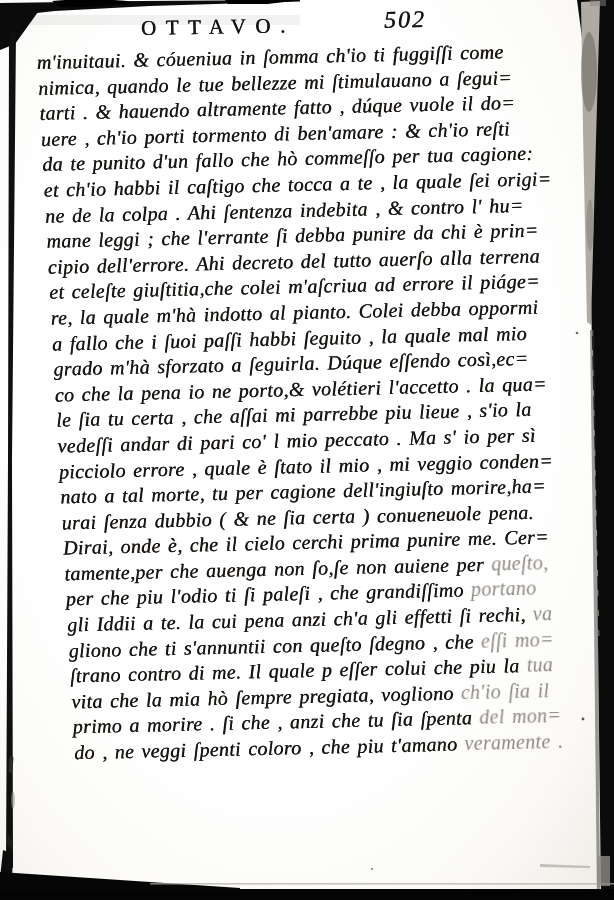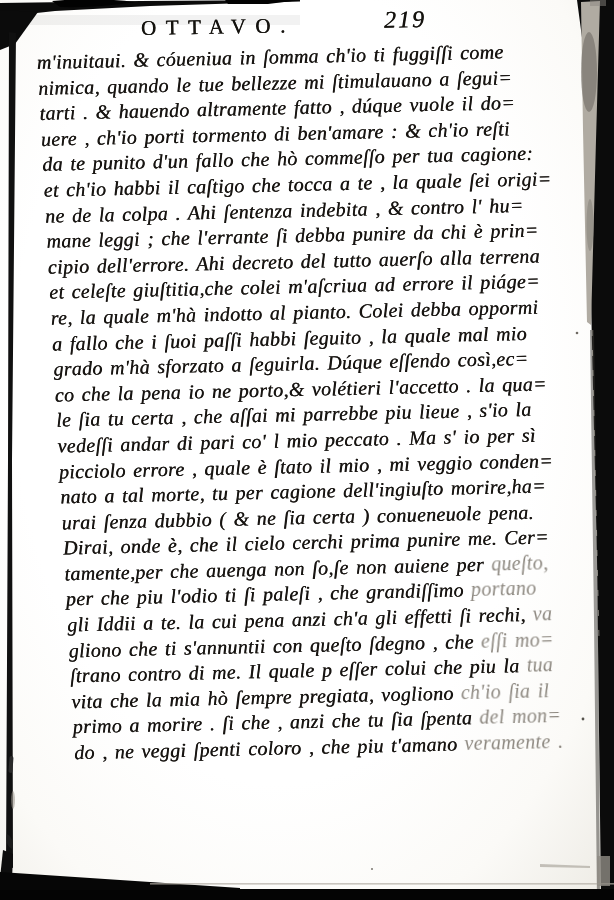--- a/index.html
+++ b/index.html
@@ -23,21 +23,21 @@
 </style>
 </head>
 <body>
 
 <div class="scan">
   <div class="paper"></div>
 
   <div class="content">
     <div class="header-row">
       <span class="title">OTTAVO.</span>
-      <span class="pagenum">219</span>
+      <span class="pagenum">502</span>
     </div>
 
     <div class="lines">
 
         <div class="line"><span class="t">m'inuitaui. &amp; cóueniua in ſomma ch'io ti fuggiſſi come</span><span class="t faded"></span></div>
 
         <div class="line"><span class="t">nimica, quando le tue bellezze mi ſtimulauano a ſegui=</span><span class="t faded"></span></div>
 
         <div class="line"><span class="t">tarti . &amp; hauendo altramente fatto , dúque vuole il do=</span><span class="t faded"></span></div>
 

